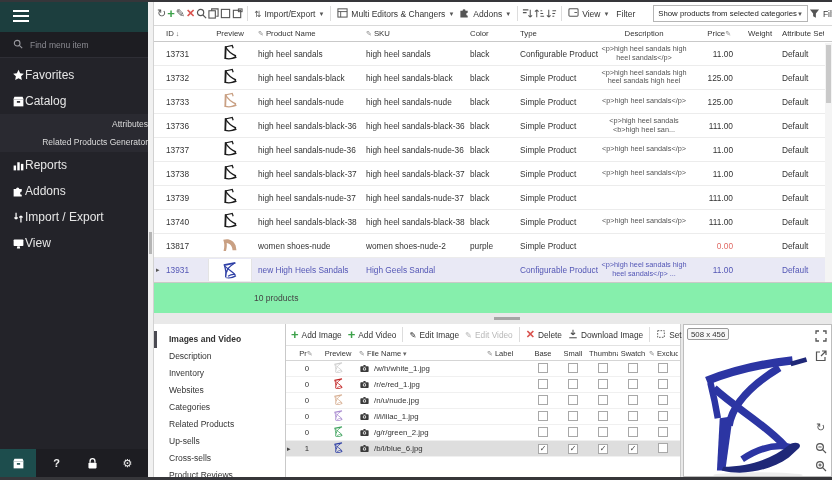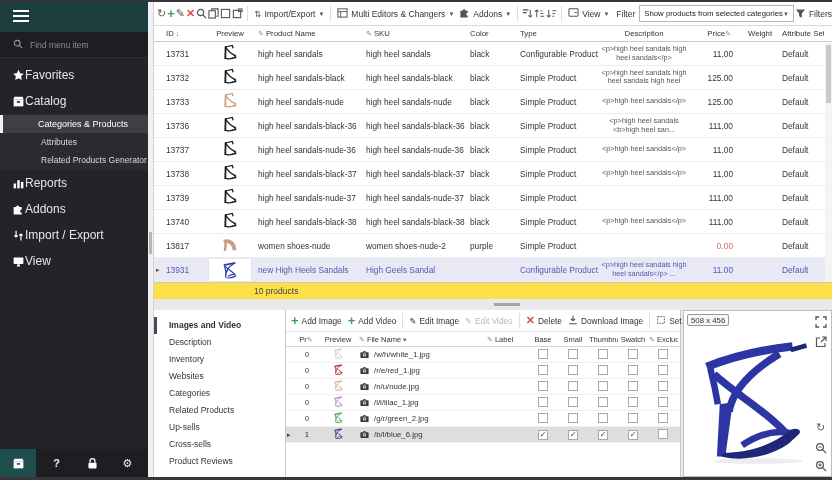--- a/index.html
+++ b/index.html
@@ -1,21 +1,21 @@
 <!DOCTYPE html>
 <html><head>
 <meta charset="utf-8">
 <style>
   html,body{margin:0;padding:0;background:#d7d7d7;}
   *{box-sizing:border-box;}
   .app{width:832px;height:480px;position:relative;font-family:"Liberation Sans",sans-serif;
        background:#e9e9e9;border-top:2px solid #36363a;border-bottom:3px solid #36363a;
        display:flex;overflow:hidden;}
   
-  .sidebar{width:148px;background:#232329;color:#e6e6e6;display:flex;flex-direction:column;flex:0 0 auto;}
+  .sidebar{width:148px;background:#232329;color:#e6e6e6;display:flex;flex-direction:column;flex:0 0 auto;text-align:right;}
   .burger{height:30px;background:#1c3e3e;display:flex;align-items:center;padding-left:13px;flex:0 0 auto;cursor:pointer;}
   .burger svg{width:16px;height:12px;}
   .sidesearch{height:26px;display:flex;align-items:center;gap:7px;padding-left:13px;background:#1d1d22;
               border-bottom:1px solid #2e2e35;color:#8b8b92;font-size:8.5px;flex:0 0 auto;cursor:text;}
   .sidesearch svg{width:10px;height:10px;stroke:#9a9aa0;fill:none;}
   .menu{flex:1;padding-top:4px;overflow:hidden;}
   .mi{height:26px;display:flex;align-items:center;padding-left:11px;font-size:12px;cursor:pointer;}
   .mic{width:14px;height:14px;display:inline-flex;align-items:center;justify-content:center;color:#fff;font-size:12px;}
   .mic svg{width:13px;height:13px;fill:#fff;}
   .subbox{background:#2a2a31;padding:1px 0;}
@@ -35,21 +35,21 @@
   .tb{height:24px;background:#fff;border-bottom:1px solid #d9d9d9;display:flex;align-items:center;
       padding:0 3px;gap:1px;font-size:8.5px;color:#333;flex:0 0 auto;white-space:nowrap;}
   .ti{width:16px;height:17px;display:inline-flex;align-items:center;justify-content:center;font-size:11px;color:#555;cursor:pointer;}
   .ti svg{width:11px;height:11px;stroke:#555;fill:none;}
   .green{color:#3da14a;font-weight:bold;font-size:13px;}
   .red{color:#d9534f;font-weight:bold;font-size:11px;}
   .sep{width:1px;height:15px;background:#ddd;margin:0 3px;flex:0 0 auto;}
   .ddbtn{display:inline-flex;align-items:center;gap:3px;border:none;background:none;font:inherit;color:#333;cursor:pointer;padding:0 2px;}
   .ddbtn svg{width:11px;height:11px;stroke:#555;fill:none;}
   .caret{font-size:6px;color:#555;}
-  .lbl{margin:0 3px 0 4px;}
+  .lbl{margin:0 17px 0 4px;}
   .select{display:inline-flex;align-items:center;justify-content:space-between;width:164px;height:17px;
           border:1px solid #b5b5b5;background:#fff;padding:0 4px;font-size:7.8px;color:#222;cursor:pointer;}
   
   .gridwrap{background:#fff;position:relative;flex:0 0 auto;display:flex;flex-direction:column;}
   .ghead{height:16px;display:flex;border-bottom:1px solid #c9c9c9;font-size:7.8px;color:#333;align-items:center;background:#fff;}
   .c{flex:0 0 auto;padding:0 2px;overflow:hidden;white-space:nowrap;}
   .c0{width:10px;}.c1{width:40px;}.c2{width:52px;text-align:center;}.c3{width:108px;}.c4{width:104px;}
   .c5{width:50px;}.c6{width:80px;}.c7{width:92px;text-align:center;}
   .c8{width:50px;text-align:right;padding-right:7px;}.c9{width:40px;text-align:center;}.c10{width:44px;}
   .pencil{font-size:7px;color:#888;margin-right:2px;}
@@ -60,21 +60,21 @@
   .grow.rsel{background:#e9e9f5;}
   .rsel .txt{color:#5356b5;}
   .gc7{font-size:7.3px;color:#555;line-height:8.3px;white-space:normal;max-height:18px;}
   .rsel .gc7{color:#5356b5;}
   .shoe{width:18px;height:18px;}
   .imgbox{width:42px;height:22px;background:#fff;box-shadow:0 0 0 1px #e4e4e4;display:flex;align-items:center;justify-content:center;margin:0 auto;}
   .imgbox svg{width:20px;height:20px;}
   .pr-red{color:#e06b66;}
   .vscroll{position:absolute;right:0;top:17px;width:7px;height:239px;background:#f4f4f4;cursor:pointer;}
   .thumb{margin:2px 1px 0;width:5px;height:58px;background:#c9c9c9;}
-  .gstatus{height:17px;border-top:1px solid #c9c9c9;font-size:8.5px;color:#444;display:flex;align-items:center;padding-left:100px;background:#fde047;}
+  .gstatus{height:31px;border-top:1px solid #c9c9c9;font-size:8.5px;color:#444;display:flex;align-items:center;padding-left:100px;background:#86efac;}
   
   .hsplit{height:11px;background:#e9e9e9;position:relative;flex:0 0 auto;cursor:row-resize;}
   .hhandle{position:absolute;left:340px;top:4px;width:26px;height:3px;background:#a5a5a5;}
   
   .bottom{flex:1;display:flex;min-height:0;background:#e9e9e9;}
   .dtabs{width:132px;background:#fff;border-right:1px solid #c9c9c9;padding-top:7px;flex:0 0 auto;}
   .dtab{height:17px;line-height:17px;padding-left:12px;font-size:8.5px;color:#333;border-left:3px solid transparent;cursor:pointer;}
   .dtab.on{font-weight:bold;border-left:3px solid #4a4a52;}
   .dmain{width:395px;background:#fff;display:flex;flex-direction:column;border-right:1px solid #c9c9c9;flex:0 0 auto;}
   .dtb{height:22px;display:flex;align-items:center;font-size:8.3px;color:#333;border-bottom:1px solid #e2e2e2;padding:0 2px;flex:0 0 auto;white-space:nowrap;}
@@ -162,21 +162,20 @@
           <span class="mic">
             <svg viewBox="0 0 16 16">
               <path d="M2 5.5h12V14H2z"></path>
               <path d="M3 2h10l1.4 3.5H1.6z"></path>
               <rect x="6" y="7.5" width="4" height="2" fill="#232329"></rect>
             </svg>
           </span>
           <span class="mlabel">Catalog</span>
         </div>
         <div class="subbox">
-          <div class="sub on">Categories &amp; Products</div>
           <div class="sub">Attributes</div>
           <div class="sub">Related Products Generator</div>
         </div>
         <div class="mi">
           <span class="mic">
             <svg viewBox="0 0 16 16">
               <rect x="2" y="8" width="3" height="6"></rect>
               <rect x="6.5" y="4" width="3" height="10"></rect>
               <rect x="11" y="6" width="3" height="8"></rect>
             </svg>

